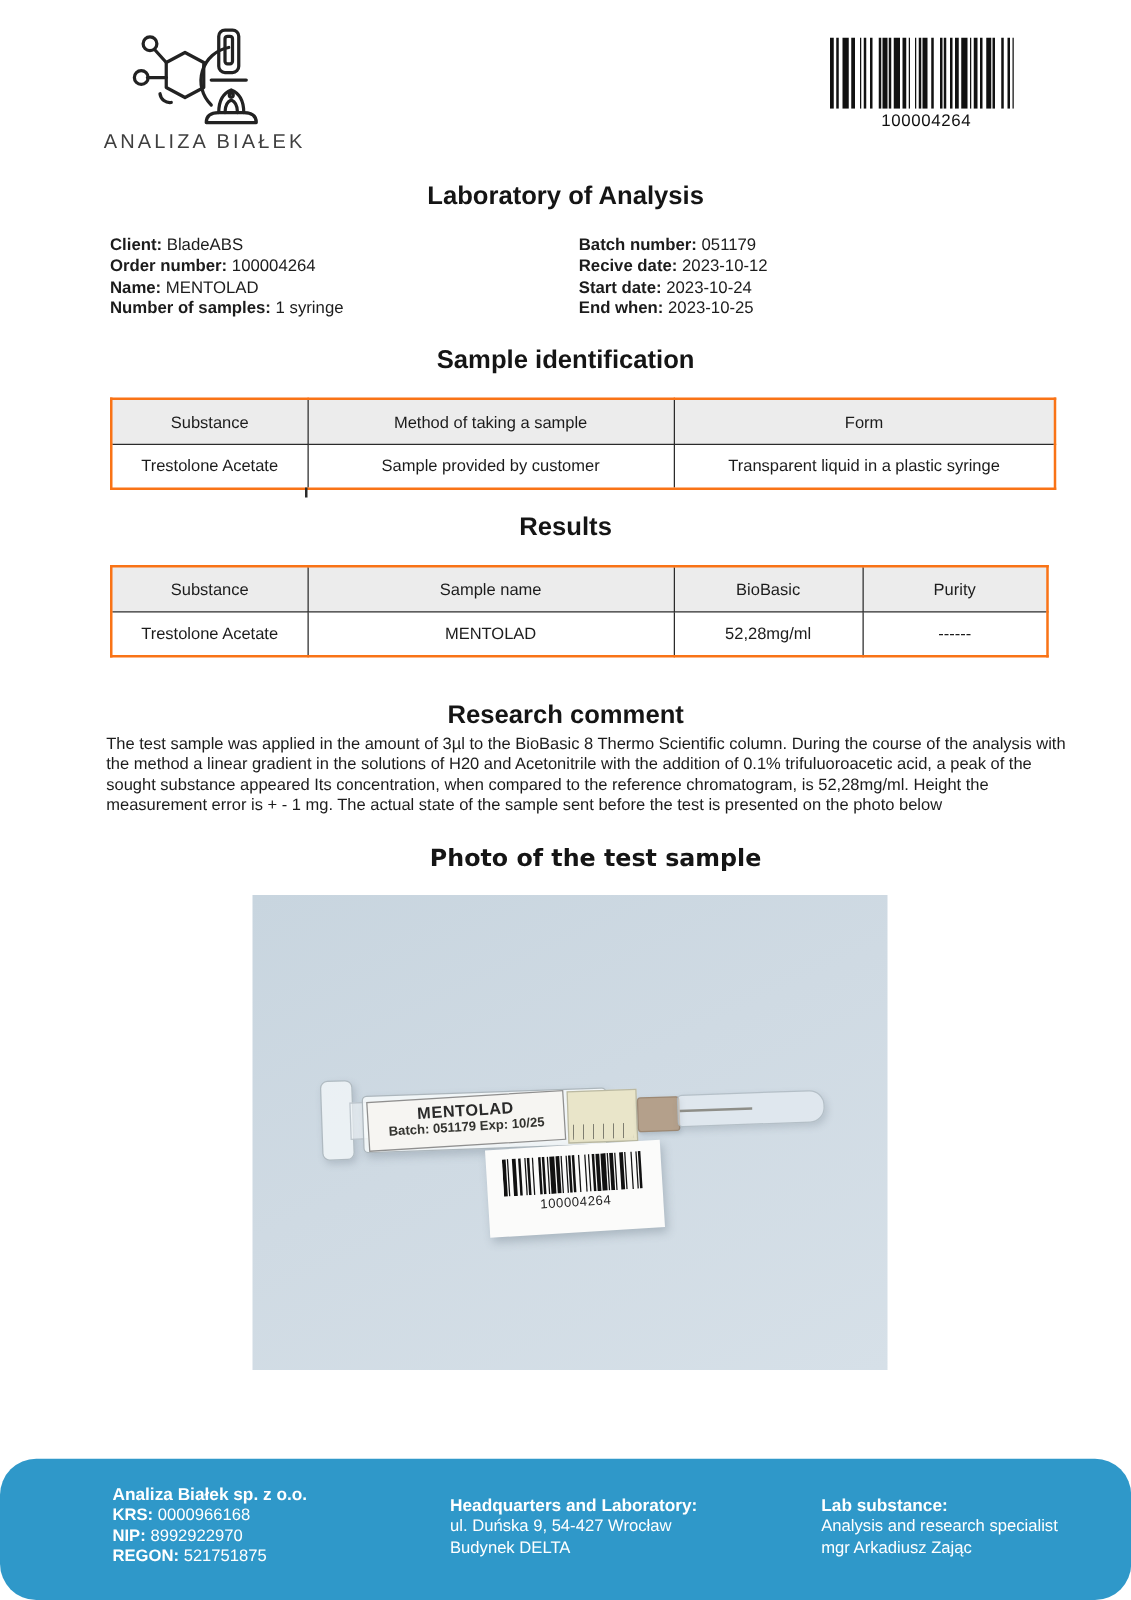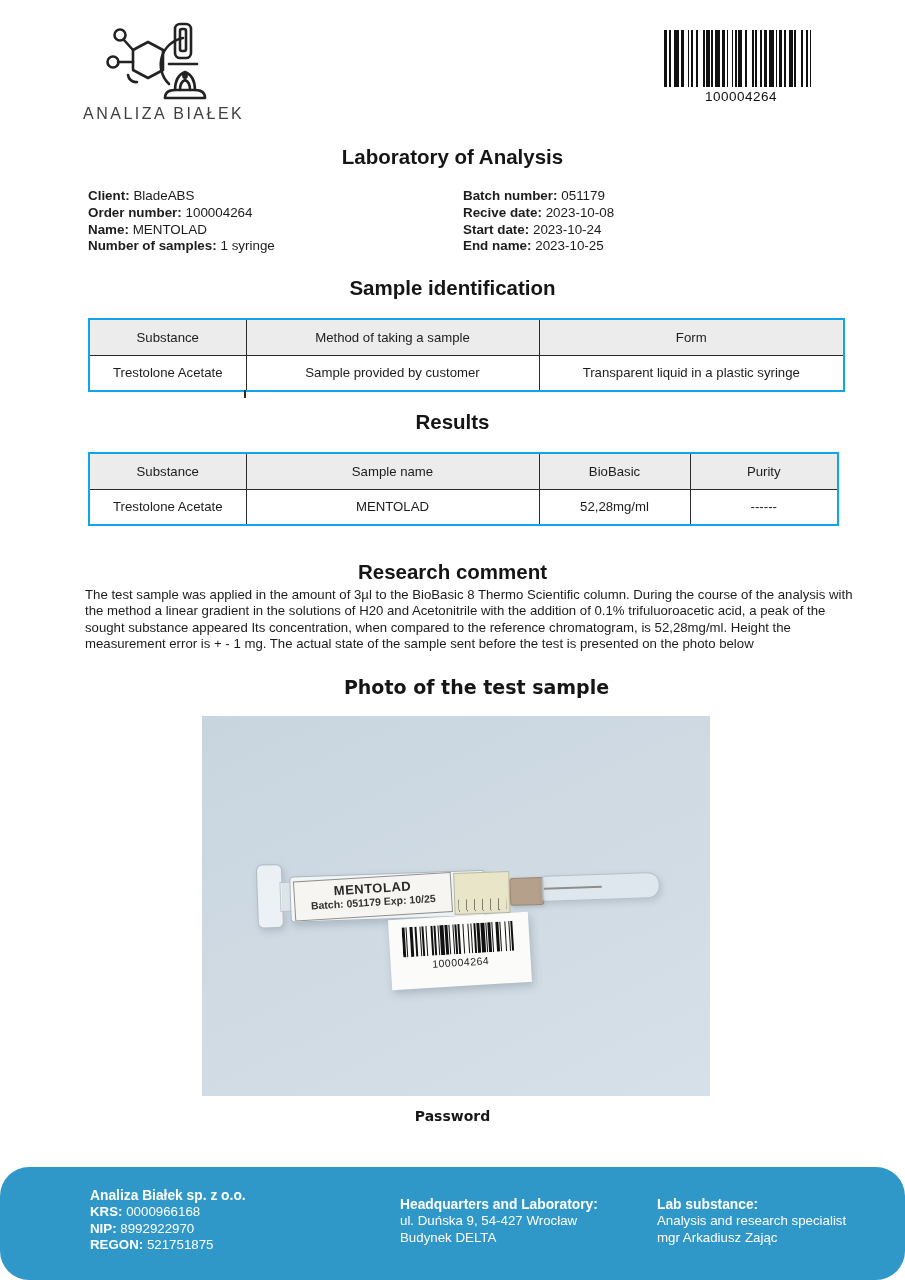--- a/index.html
+++ b/index.html
@@ -34,21 +34,21 @@
   .info-row { line-height:16.8px; white-space:nowrap; }
   .lbl { font-weight:bold; }
   
   table.rep { position:absolute; left:88px; border-collapse:collapse; table-layout:fixed; background:#fff; }
   #t-sample { top:318px; width:755px; }
   #t-results { top:452px; width:749px; }
   table.rep th, table.rep td {
     border:1px solid #2b2b2b; height:36px; text-align:center; vertical-align:middle;
     font-size:13.2px; font-weight:normal; padding:0 4px;
   }
-  table.rep { border:2px solid #0ea5e9; }
+  table.rep { border:2px solid #f97316; }
   table.rep thead th { background:#ececec; }
   .tbl-tail { position:absolute; left:244px; top:390px; width:2px; height:8px; background:#2b2b2b; }
   
   .comment { position:absolute; top:587px; left:85px; width:772px; font-size:13.2px; line-height:16.3px; color:#1c1c1c; }
   
   .photo {
     position:absolute; top:716px; left:202px; width:508px; height:380px; overflow:hidden;
     background:linear-gradient(155deg,#c8d5df 0%,#cfdae3 45%,#d6e0e8 100%);
   }
   .syringe { position:absolute; left:0; top:0; width:100%; height:100%; transform:rotate(-2deg); transform-origin:250px 180px; }
@@ -94,21 +94,21 @@
   .bc-card-num { font-size:10.5px; color:#222; margin-top:2px; letter-spacing:.5px; }
   
   .password-label { position:absolute; top:1108px; width:100%; text-align:center;
     font-family:"DejaVu Sans", sans-serif; font-weight:bold; font-size:14px; color:#171717; }
   .password-value { position:absolute; top:1134px; width:100%; text-align:center; font-size:13.5px; color:#222; }
   
   .footer { position:absolute; top:1167px; left:0; width:905px; height:113px; color:#fff; }
   .f-col { position:absolute; font-size:13.3px; line-height:16.6px; }
   .f-col .f-title { font-weight:bold; font-size:13.8px; line-height:17px; }
   #f-company { left:90px; top:20px; }
-  #f-hq { left:360px; top:29px;margin-left:40px; }
+  #f-hq { left:360px; top:29px; }
   #f-tech { left:657px; top:29px; }
   .f-row .lbl { font-weight:bold; }
 </style>
 </head>
 <body>
 
 <div class="page">
 
   <div class="logo">
     <svg width="118" height="82" viewBox="0 0 118 82">
@@ -206,23 +206,23 @@
 
   <div class="info">
     <div class="info-col left">
       <div class="info-row"><span class="lbl">Client:</span> <span>BladeABS</span></div>
       <div class="info-row"><span class="lbl">Order number:</span> <span>100004264</span></div>
       <div class="info-row"><span class="lbl">Name:</span>&nbsp;<span>MENTOLAD</span></div>
       <div class="info-row"><span class="lbl">Number of samples:</span> <span>1 syringe</span></div>
     </div>
     <div class="info-col right">
       <div class="info-row"><span class="lbl">Batch number:</span> <span>051179</span></div>
-      <div class="info-row"><span class="lbl">Recive date:</span>&nbsp;<span>2023-10-08</span></div>
+      <div class="info-row"><span class="lbl">Recive date:</span>&nbsp;<span>2023-10-12</span></div>
       <div class="info-row"><span class="lbl">Start date:</span>&nbsp;<span>2023-10-24</span></div>
-      <div class="info-row"><span class="lbl">End name:</span>&nbsp;<span>2023-10-25</span></div>
+      <div class="info-row"><span class="lbl">End when:</span>&nbsp;<span>2023-10-25</span></div>
     </div>
   </div>
 
   <div class="h-main" id="h-sample">Sample identification</div>
   <table class="rep" id="t-sample">
     <colgroup>
         <col style="width:157px">
         <col style="width:293px">
         <col style="width:305px">
       </colgroup>
@@ -348,21 +348,20 @@
           <span style="width: 2.56px; background: transparent;"></span>
           <span style="width: 1.28px; background: rgb(17, 17, 17);"></span>
           <span style="width: 1.28px; background: transparent;"></span>
           <span style="width: 1.28px; background: rgb(17, 17, 17);"></span>
           <span style="width: 2.56px; background: transparent;"></span>
         </div>
       <div class="bc-card-num">100004264</div>
     </div>
   </div>
 
-  <div class="password-label">Password</div>
 
   <div class="footer" id="footer" style="background: rgb(47, 152, 201); border-radius: 29px;">
     <div class="f-col" id="f-company">
       <div class="f-title">Analiza Białek sp. z o.o.</div>
       <div class="f-row"><span class="lbl">KRS:</span> <span>0000966168</span></div>
       <div class="f-row"><span class="lbl">NIP:</span> <span>8992922970</span></div>
       <div class="f-row"><span class="lbl">REGON:</span> <span>521751875</span></div>
     </div>
     <div class="f-col" id="f-hq">
       <div class="f-title">Headquarters and Laboratory:</div>

